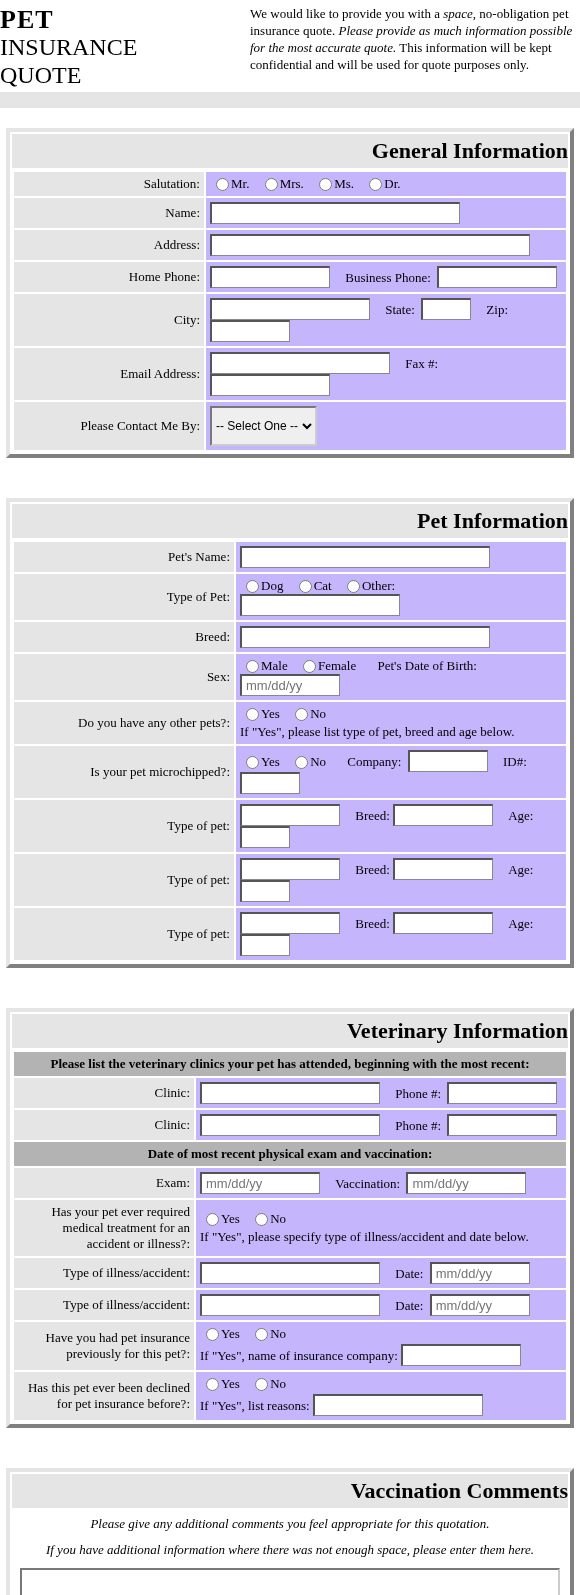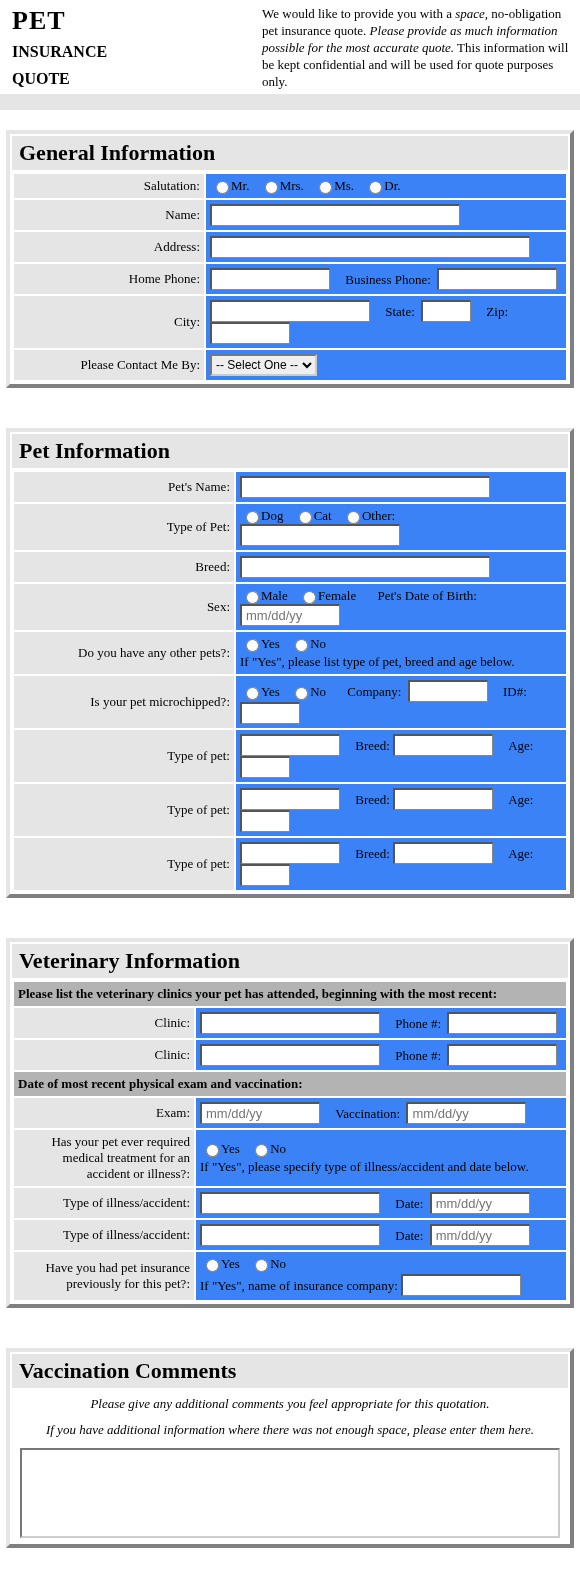--- a/index.html
+++ b/index.html
@@ -5,56 +5,57 @@
   * { box-sizing: border-box; }
   body {
     margin: 0;
     padding: 0;
     font-family: "Times New Roman", Georgia, serif;
     font-size: 13px;
     color: #000;
     background: #fff;
     width: 580px;
   }
-  .header-area { display: flex; padding: 6px 6px 4px 12px; align-items: center; }
+  .header-area { display: flex; padding: 6px 6px 4px 0; }
   .header-left { flex: 0 0 250px; }
   .header-left h1 { margin: 0; font-size: 26px; font-weight: bold; line-height: 1.05; }
   .header-left h1 .line1 { letter-spacing: 1px; }
-  .header-left h1 .line2 { font-size: 16px; font-weight: bold; letter-spacing: 0px; }
+  .header-left h1 .line2 { font-size: 24px; font-weight: normal; letter-spacing: 0px; }
   .header-right { flex: 1; font-size: 13px; line-height: 1.3; }
   .header-right .italic { font-style: italic; }
   .sep-bar { height: 16px; background: #e5e5e5; }
   .space { height: 20px; }
   .panel {
     margin: 0 6px;
     border: 4px solid #e5e5e5;
     border-right-color: #808080;
     border-bottom-color: #808080;
     background: #fff;
     padding: 2px;
   }
   .section-title {
     background: #e5e5e5;
-    text-align: left;
+    text-align: right;
     font-size: 22px;
     font-weight: bold;
     font-family: Georgia, "Times New Roman", serif;
-    padding: 4px 7px;
+    padding: 4px 0;
     margin-bottom: 2px;
   }
   table.form-tbl { width: 100%; border-collapse: separate; border-spacing: 2px; }
   table.form-tbl td { vertical-align: middle; font-size: 13px; padding: 4px 4px; }
   td.label-cell {
     background: #e5e5e5;
     text-align: right;
     padding-right: 6px;
   }
-  td.field-cell { background: #3b82f6; }
+  td.field-cell { background: #c4b5fd; }
   .sub-head-dark {
     background: #b3b3b3;
+    text-align: center;
     font-weight: bold;
     font-size: 13px;
   }
   .sub-head-italic {
     text-align: center;
     font-style: italic;
     font-size: 13px;
   }
   input[type="text"] {
     border: 1px solid #888;
@@ -64,21 +65,21 @@
     font-family: Arial, sans-serif;
     font-size: 13px;
     height: 22px;
   }
   input[type="radio"] { margin: 0 2px 0 6px; vertical-align: middle; }
   .radio-lbl { margin-right: 6px; }
   select {
     border: 2px inset #ccc;
     font-family: Arial, sans-serif;
     font-size: 12px;
-    height: 22px;
+    height: 40px;
     background: #efefef;
   }
   textarea {
     width: 540px;
     height: 90px;
     border: 2px inset #ccc;
     font-family: Arial, sans-serif;
     font-size: 13px;
     display: block;
     margin: 4px auto;
@@ -141,20 +142,28 @@
       <td class="label-cell">City:</td>
       <td class="field-cell">
         <input type="text" class="w160" style="">
         <span class="inline-lbl">State:</span>
         <input type="text" class="w50" style="">
         <span class="inline-lbl">Zip:</span>
         <input type="text" class="w80" style="">
       </td>
     </tr>
     <tr>
+      <td class="label-cell">Email Address:</td>
+      <td class="field-cell">
+        <input type="text" class="w180" style="">
+        <span class="inline-lbl">Fax #:</span>
+        <input type="text" class="w120" style="">
+      </td>
+    </tr>
+    <tr>
       <td class="label-cell">Please Contact Me By:</td>
       <td class="field-cell">
         <select><option>-- Select One --</option></select>
       </td>
     </tr>
   </tbody>
     </table>
 </div>
 
 <div class="space"></div>
@@ -300,20 +309,29 @@
     </tr>
     <tr>
       <td class="label-cell">Have you had pet insurance previously for this pet?:</td>
       <td class="field-cell">
         <input type="radio" name="pi" style=""><span class="radio-lbl">Yes</span>
         <input type="radio" name="pi" style=""><span class="radio-lbl">No</span>
         <div class="note"><span>If "Yes", name of insurance company:</span>
         <input type="text" class="w120" style=""></div>
       </td>
     </tr>
+    <tr>
+      <td class="label-cell">Has this pet ever been declined for pet insurance before?:</td>
+      <td class="field-cell">
+        <input type="radio" name="dc" style=""><span class="radio-lbl">Yes</span>
+        <input type="radio" name="dc" style=""><span class="radio-lbl">No</span>
+        <div class="note"><span>If "Yes", list reasons:</span>
+        <input type="text" class="w170" style=""></div>
+      </td>
+    </tr>
   </tbody>
     </table>
 </div>
 
 <div class="space"></div>
 <div class="space"></div>
 
 <div class="panel">
   <div class="section-title">Vaccination Comments</div>
   <table class="form-tbl">

